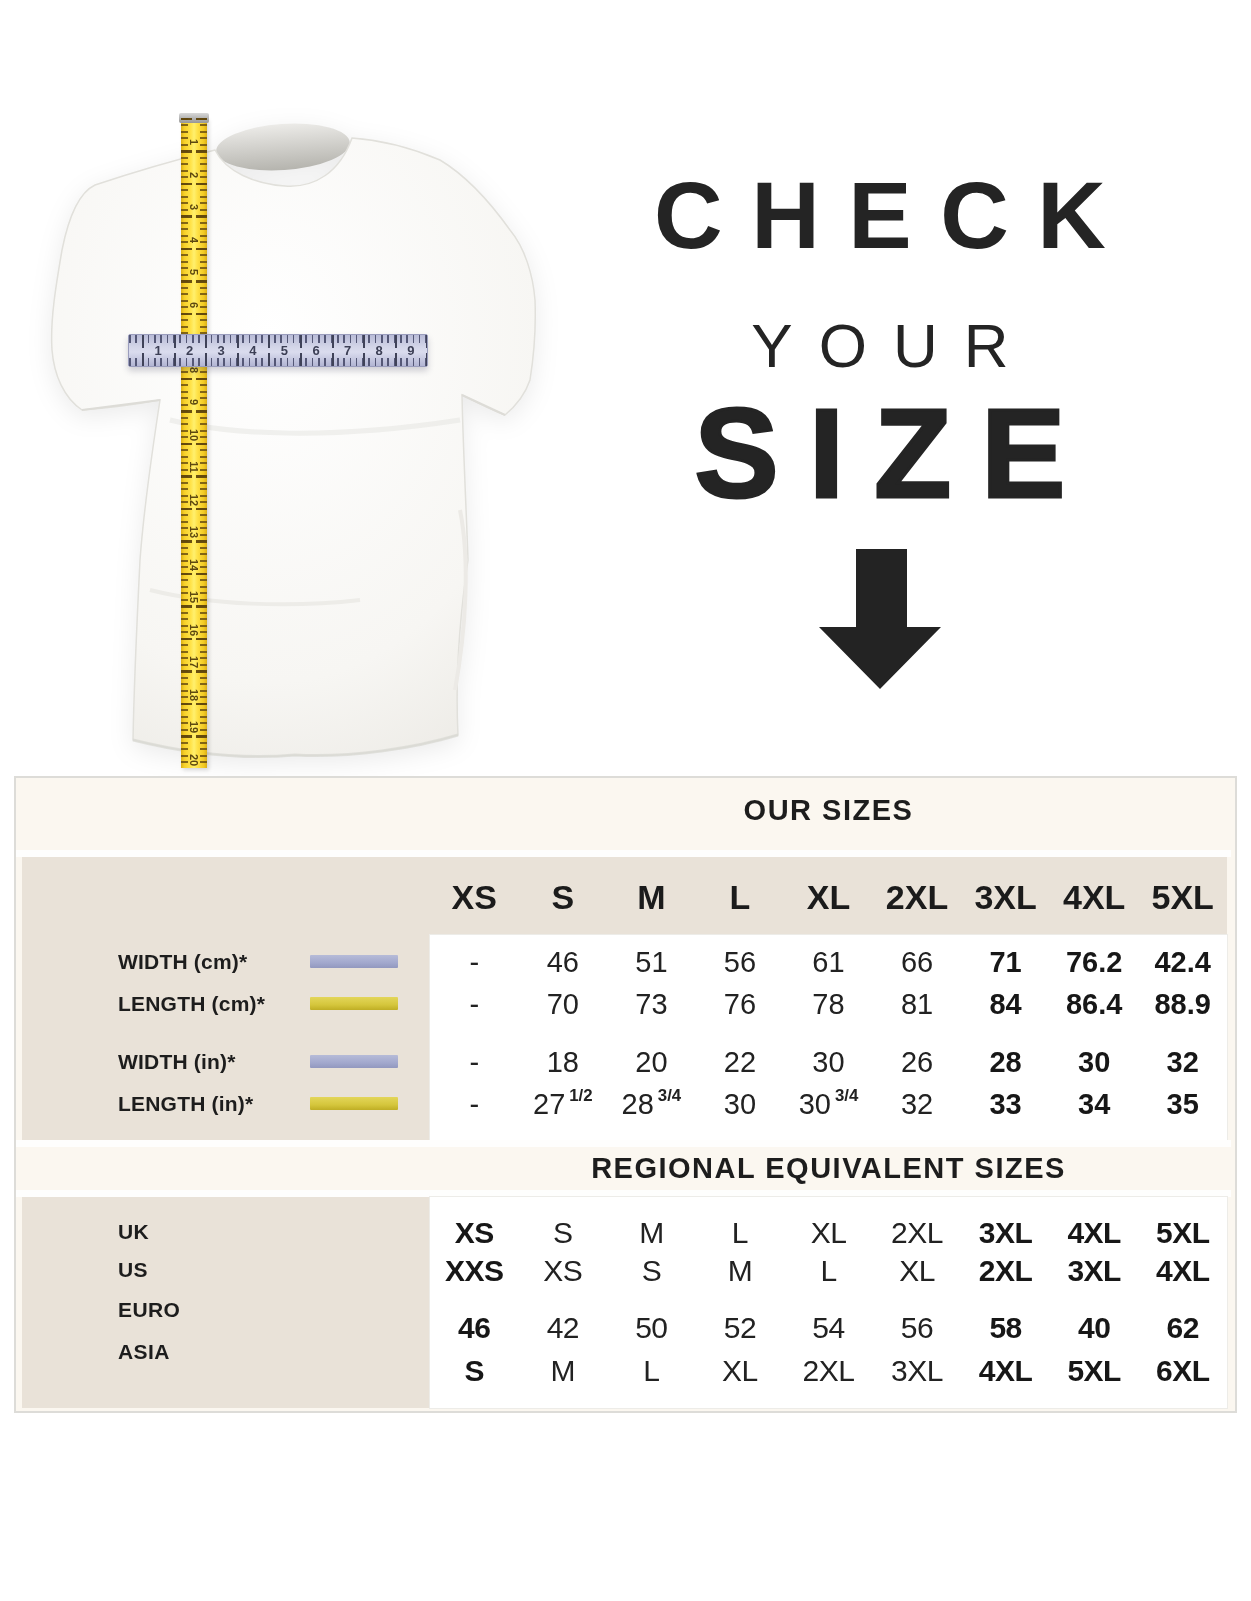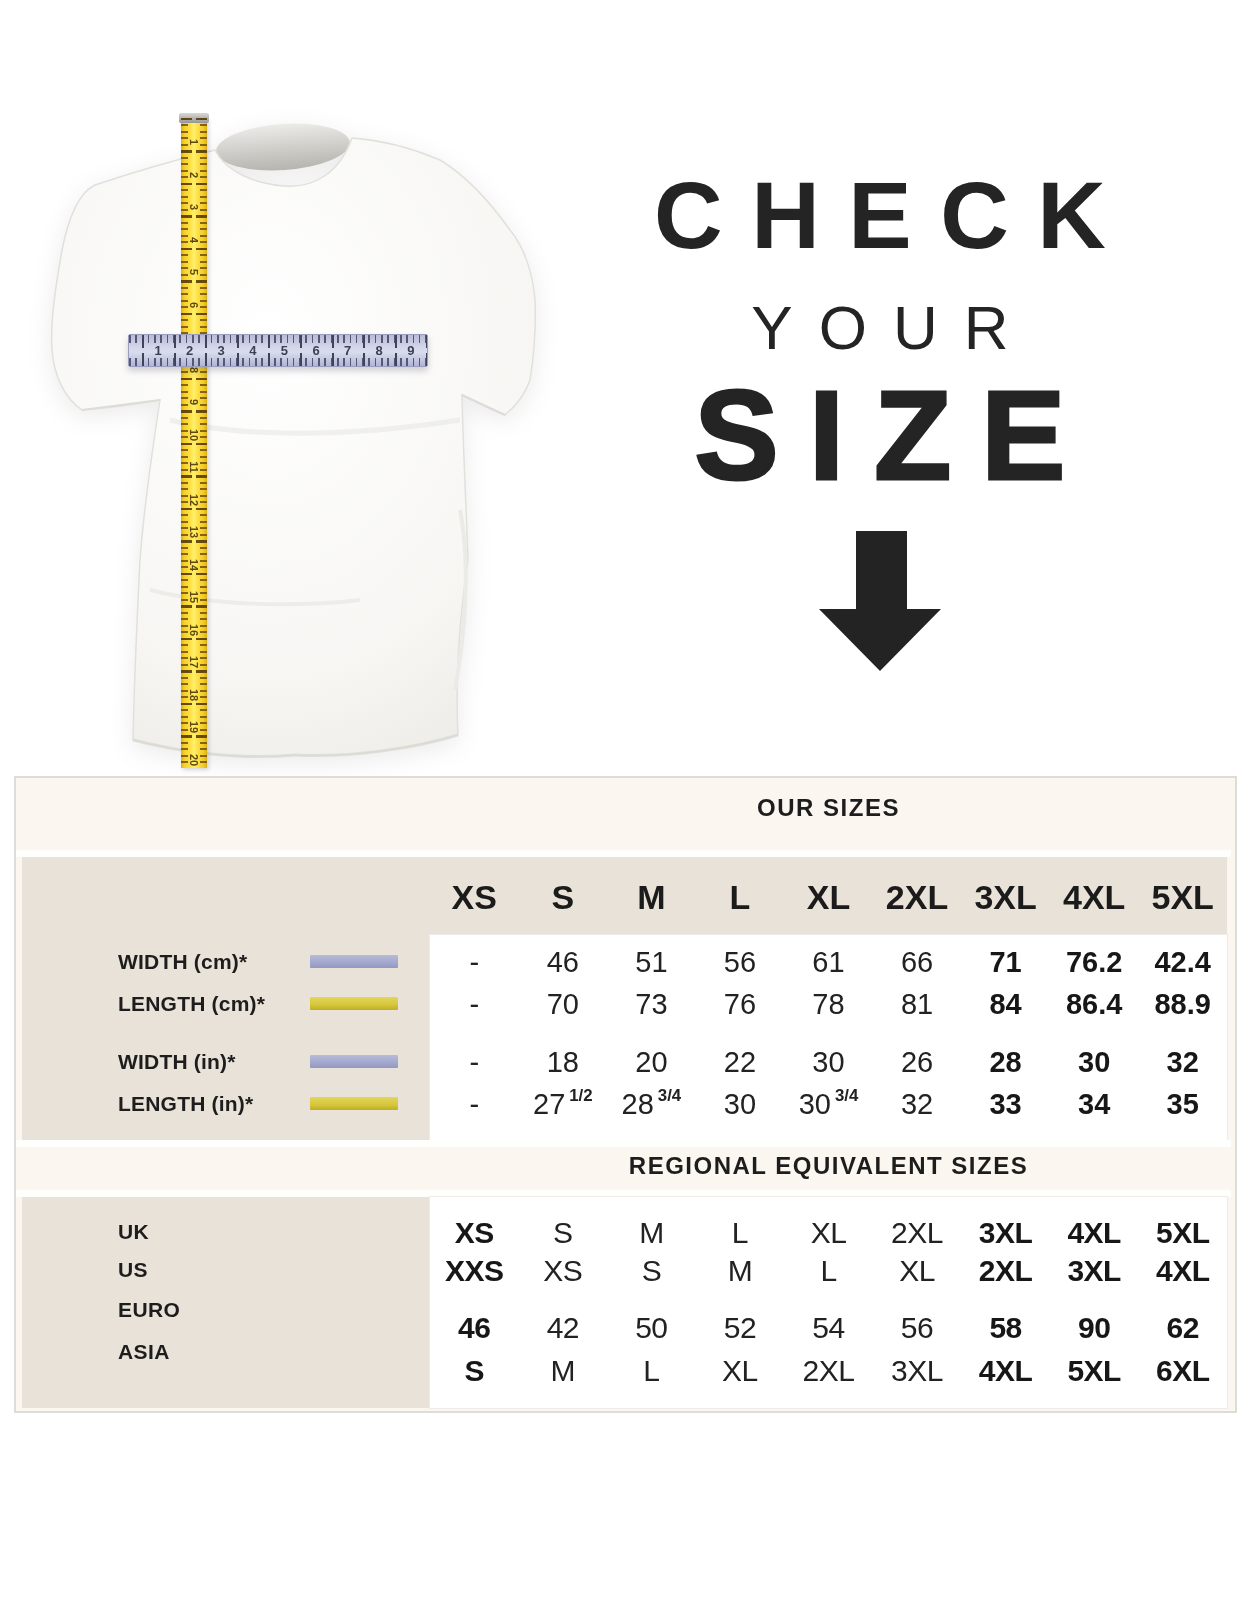--- a/index.html
+++ b/index.html
@@ -32,35 +32,35 @@
         background:repeating-linear-gradient(90deg,#545776 0 1.6px,transparent 1.6px 6.3px);}
   .ruler .rlong-top{position:absolute;top:0;left:13px;right:0;height:13px;
         background:repeating-linear-gradient(90deg,#3f4258 0 2px,transparent 2px 31.6px);}
   .ruler .rlong-bottom{position:absolute;bottom:0;left:13px;right:0;height:13px;
         background:repeating-linear-gradient(90deg,#3f4258 0 2px,transparent 2px 31.6px);}
   .ruler-num{position:absolute;top:9px;width:16px;height:14px;line-height:14px;text-align:center;
         font-size:13px;font-weight:700;color:#3c3f55;}
 
   .headline{position:absolute;left:610px;top:168px;width:540px;text-align:center;color:#242424;}
   .hl-check{font-size:95px;font-weight:700;line-height:1;letter-spacing:.30em;margin-right:-.30em;}
-  .hl-your{font-size:62px;font-weight:400;line-height:1;letter-spacing:.42em;margin-right:-.42em;margin-top:34px;}
+  .hl-your{font-size:62px;font-weight:400;line-height:1;letter-spacing:.42em;margin-right:-.42em;margin-top:52px;}
   .hl-size{font-size:126px;font-weight:700;line-height:1;letter-spacing:.24em;margin-right:-.24em;margin-top:14px;
            -webkit-text-stroke:3px #242424;}
   .hl-arrow{margin-top:32px;}
 
   
   .tbl-container{position:absolute;left:14px;top:776px;width:1219px;height:633px;
         background:#fbf7f0;border:2px solid #dddcd8;}
   .panel{position:absolute;}
   .beige{background:#e9e2d8;}
   .whitep{background:#ffffff;box-shadow:0 0 0 1px #edece8;}
   .sep{position:absolute;background:#fefefd;}
 
   .tbl-title{position:absolute;left:430px;width:797px;height:36px;text-align:center;
-        font-size:24px;font-weight:700;letter-spacing:1.5px;color:#1d1d1d;}
+        font-size:29px;font-weight:700;letter-spacing:1.5px;color:#1d1d1d;}
 
   .vrow{position:absolute;left:430px;width:797px;display:grid;
         grid-template-columns:repeat(9,1fr);align-items:center;}
   .cell{text-align:center;font-size:29px;font-weight:400;color:#222;}
   .cell.b{font-weight:700;color:#171717;}
   .vrow.hdr .cell{font-size:34px;font-weight:700;color:#1b1b1b;}
   .vrow.reg .cell{font-size:30px;letter-spacing:-.5px;}
   sup.frac{font-size:58%;font-weight:600;position:relative;top:-2px;margin-left:4px;}
 
   .mlabel{position:absolute;left:118px;width:200px;height:28px;line-height:28px;
@@ -284,21 +284,21 @@
       </div>
       <div class="rlabel" style="top: 1296px;">EURO</div>
       <div class="vrow reg" style="top: 1308px; height: 40px;">
         <div class="cell b">46</div>
         <div class="cell">42</div>
         <div class="cell">50</div>
         <div class="cell">52</div>
         <div class="cell">54</div>
         <div class="cell">56</div>
         <div class="cell b">58</div>
-        <div class="cell b">90</div>
+        <div class="cell b">40</div>
         <div class="cell b">62</div>
       </div>
       <div class="rlabel" style="top: 1338px;">ASIA</div>
       <div class="vrow reg" style="top: 1351px; height: 40px;">
         <div class="cell b">S</div>
         <div class="cell">M</div>
         <div class="cell">L</div>
         <div class="cell">XL</div>
         <div class="cell">2XL</div>
         <div class="cell">3XL</div>

